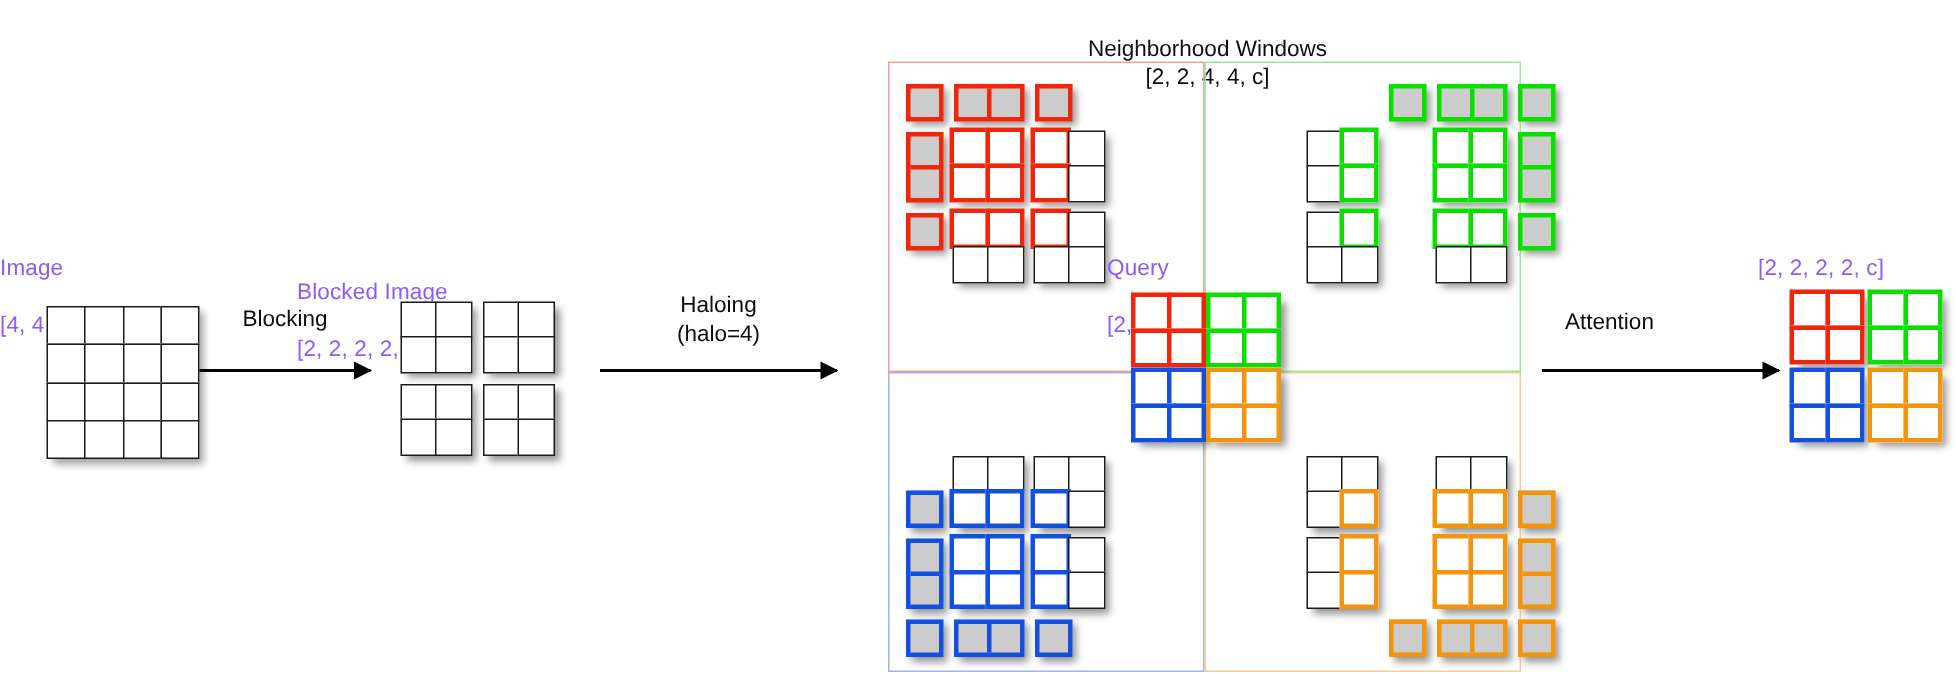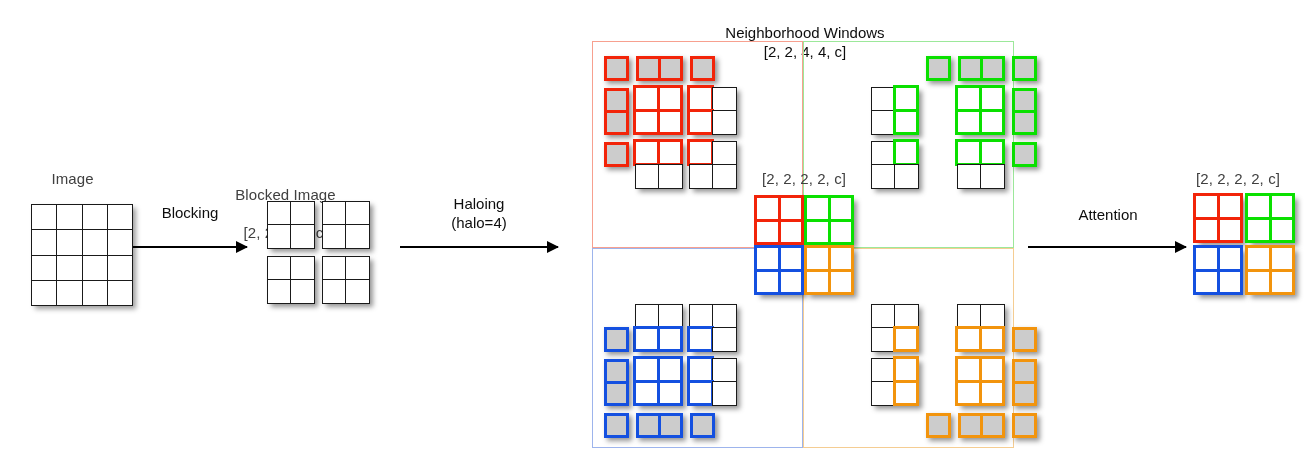--- a/index.html
+++ b/index.html
@@ -9,22 +9,22 @@
   }
   #stage{
     position:relative;
     width:1304px;
     height:449px;
     background:#ffffff;
     overflow:hidden;
   }
   .lbl{
     position:absolute;
-    text-align:center;
-    color:#404040;
+    text-align:left;
+    color:#8b5cf6;
     font-size:15px;
     line-height:19px;
     white-space:pre-line;
     letter-spacing:.1px;
   }
   .lbl .shape{display:block;}
 
   
   .arrow{position:absolute;height:2px;background:#000;}
   .arrow::after{
@@ -258,20 +258,21 @@
 
     <div class="tile mix" style="left:86px;top:86px;width:47px;height:47px;">
       <i class="on"></i>
         <i class="on"></i>
       <i></i>
         <i></i>
     </div>
   </div>
 
   <div class="lbl" style="left:738px;top:150px;width:132px;">
+    <span class="shape">Query</span>
     <span class="shape">[2, 2, 2, 2, c]</span>
   </div>
   <div style="position:absolute;left:757px;top:198px;">
     <div class="tile c" style="--c:#f22409;left:0px; top:0px; width:47px;height:47px;">
       <i></i>
         <i></i>
       <i></i>
         <i></i>
     </div>
     <div class="tile c" style="--c:#0ae000;left:50px;top:0px; width:47px;height:47px;">
@@ -371,21 +372,21 @@
       </div>
 
     <div class="pad" style="left:54px; top:108px;width:25px;height:25px;"></div>
     <div class="pad wide" style="left:86px; top:108px;width:47px;height:25px;">
         <u></u>
         <u></u>
       </div>
     <div class="pad" style="left:140px;top:108px;width:25px;height:25px;"></div>
   </div>
 
-  <div class="arrow-cap" style="left:1048px;top:205px;width:120px;">Attention</div>
+  <div class="arrow-cap" style="left:1013px;top:205px;width:120px;">Attention</div>
   <div class="arrow" style="left:1028px;top:246px;width:158px;"></div>
 
   <div class="lbl" style="left:1172px;top:150px;width:132px;">
     <span class="shape">[2, 2, 2, 2, c]</span>
   </div>
   <div style="position:absolute;left:1196px;top:196px;">
     <div class="tile c" style="--c:#f22409;left:0px; top:0px; width:47px;height:47px;">
       <i></i>
         <i></i>
       <i></i>

